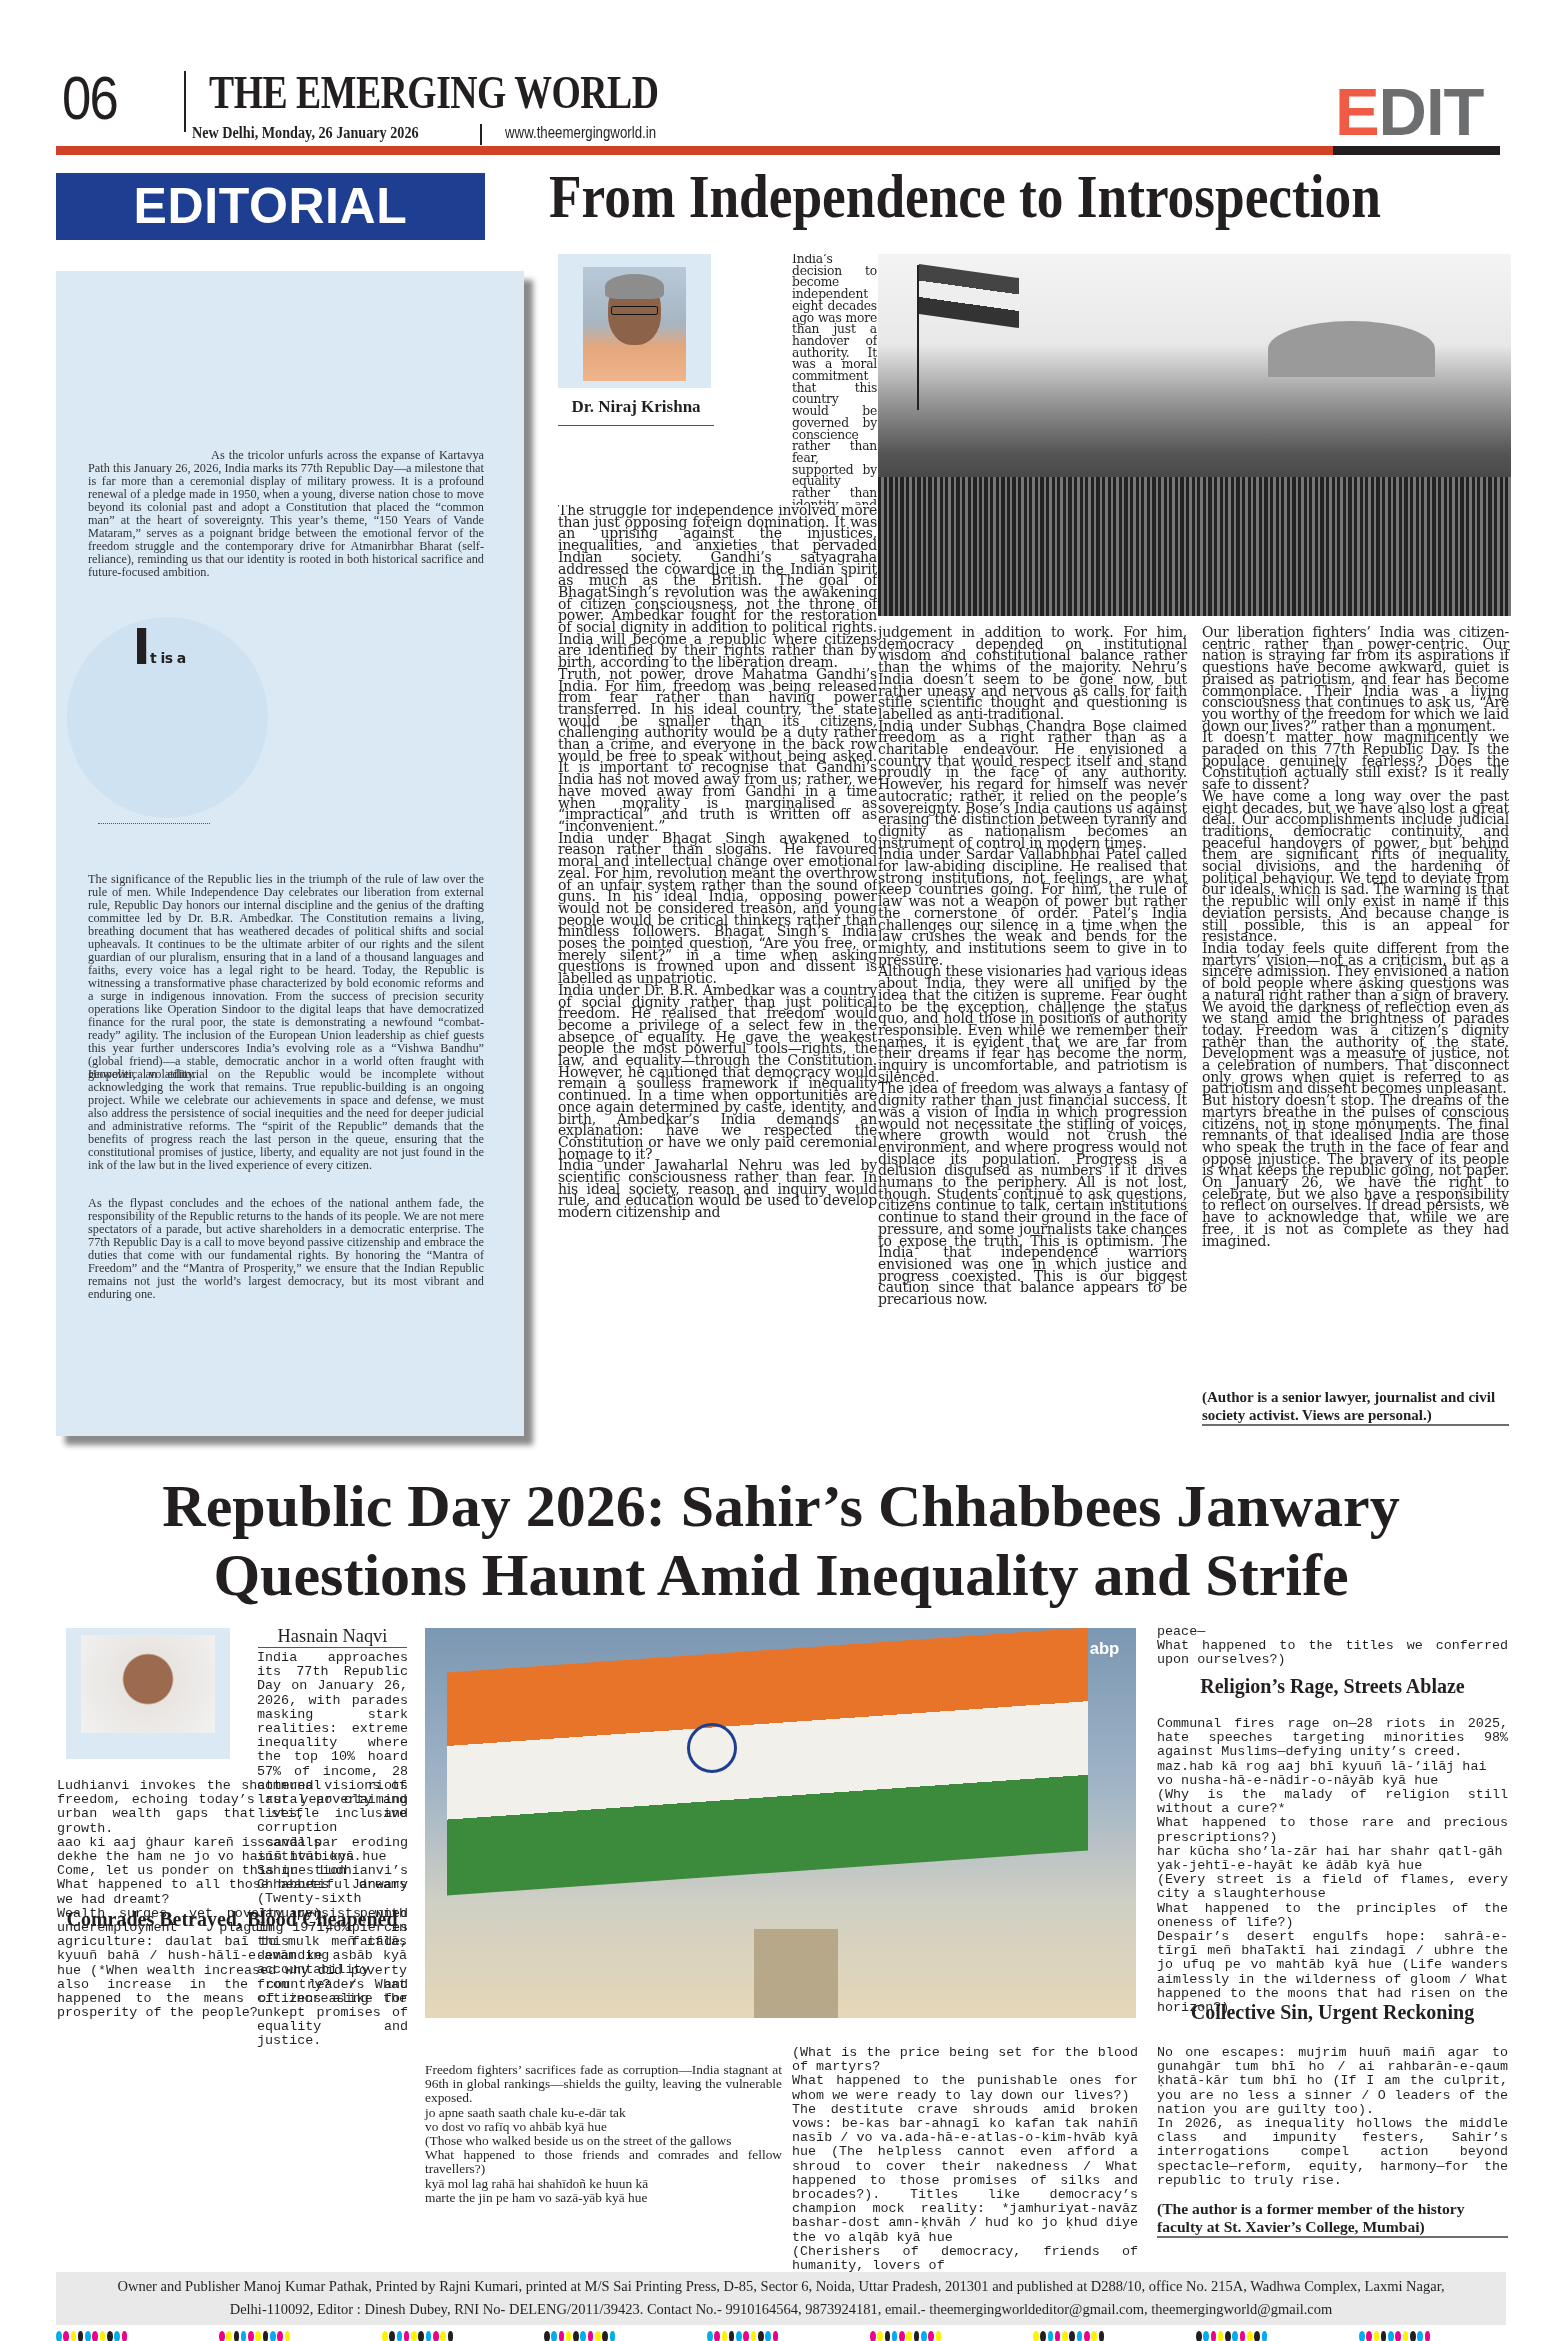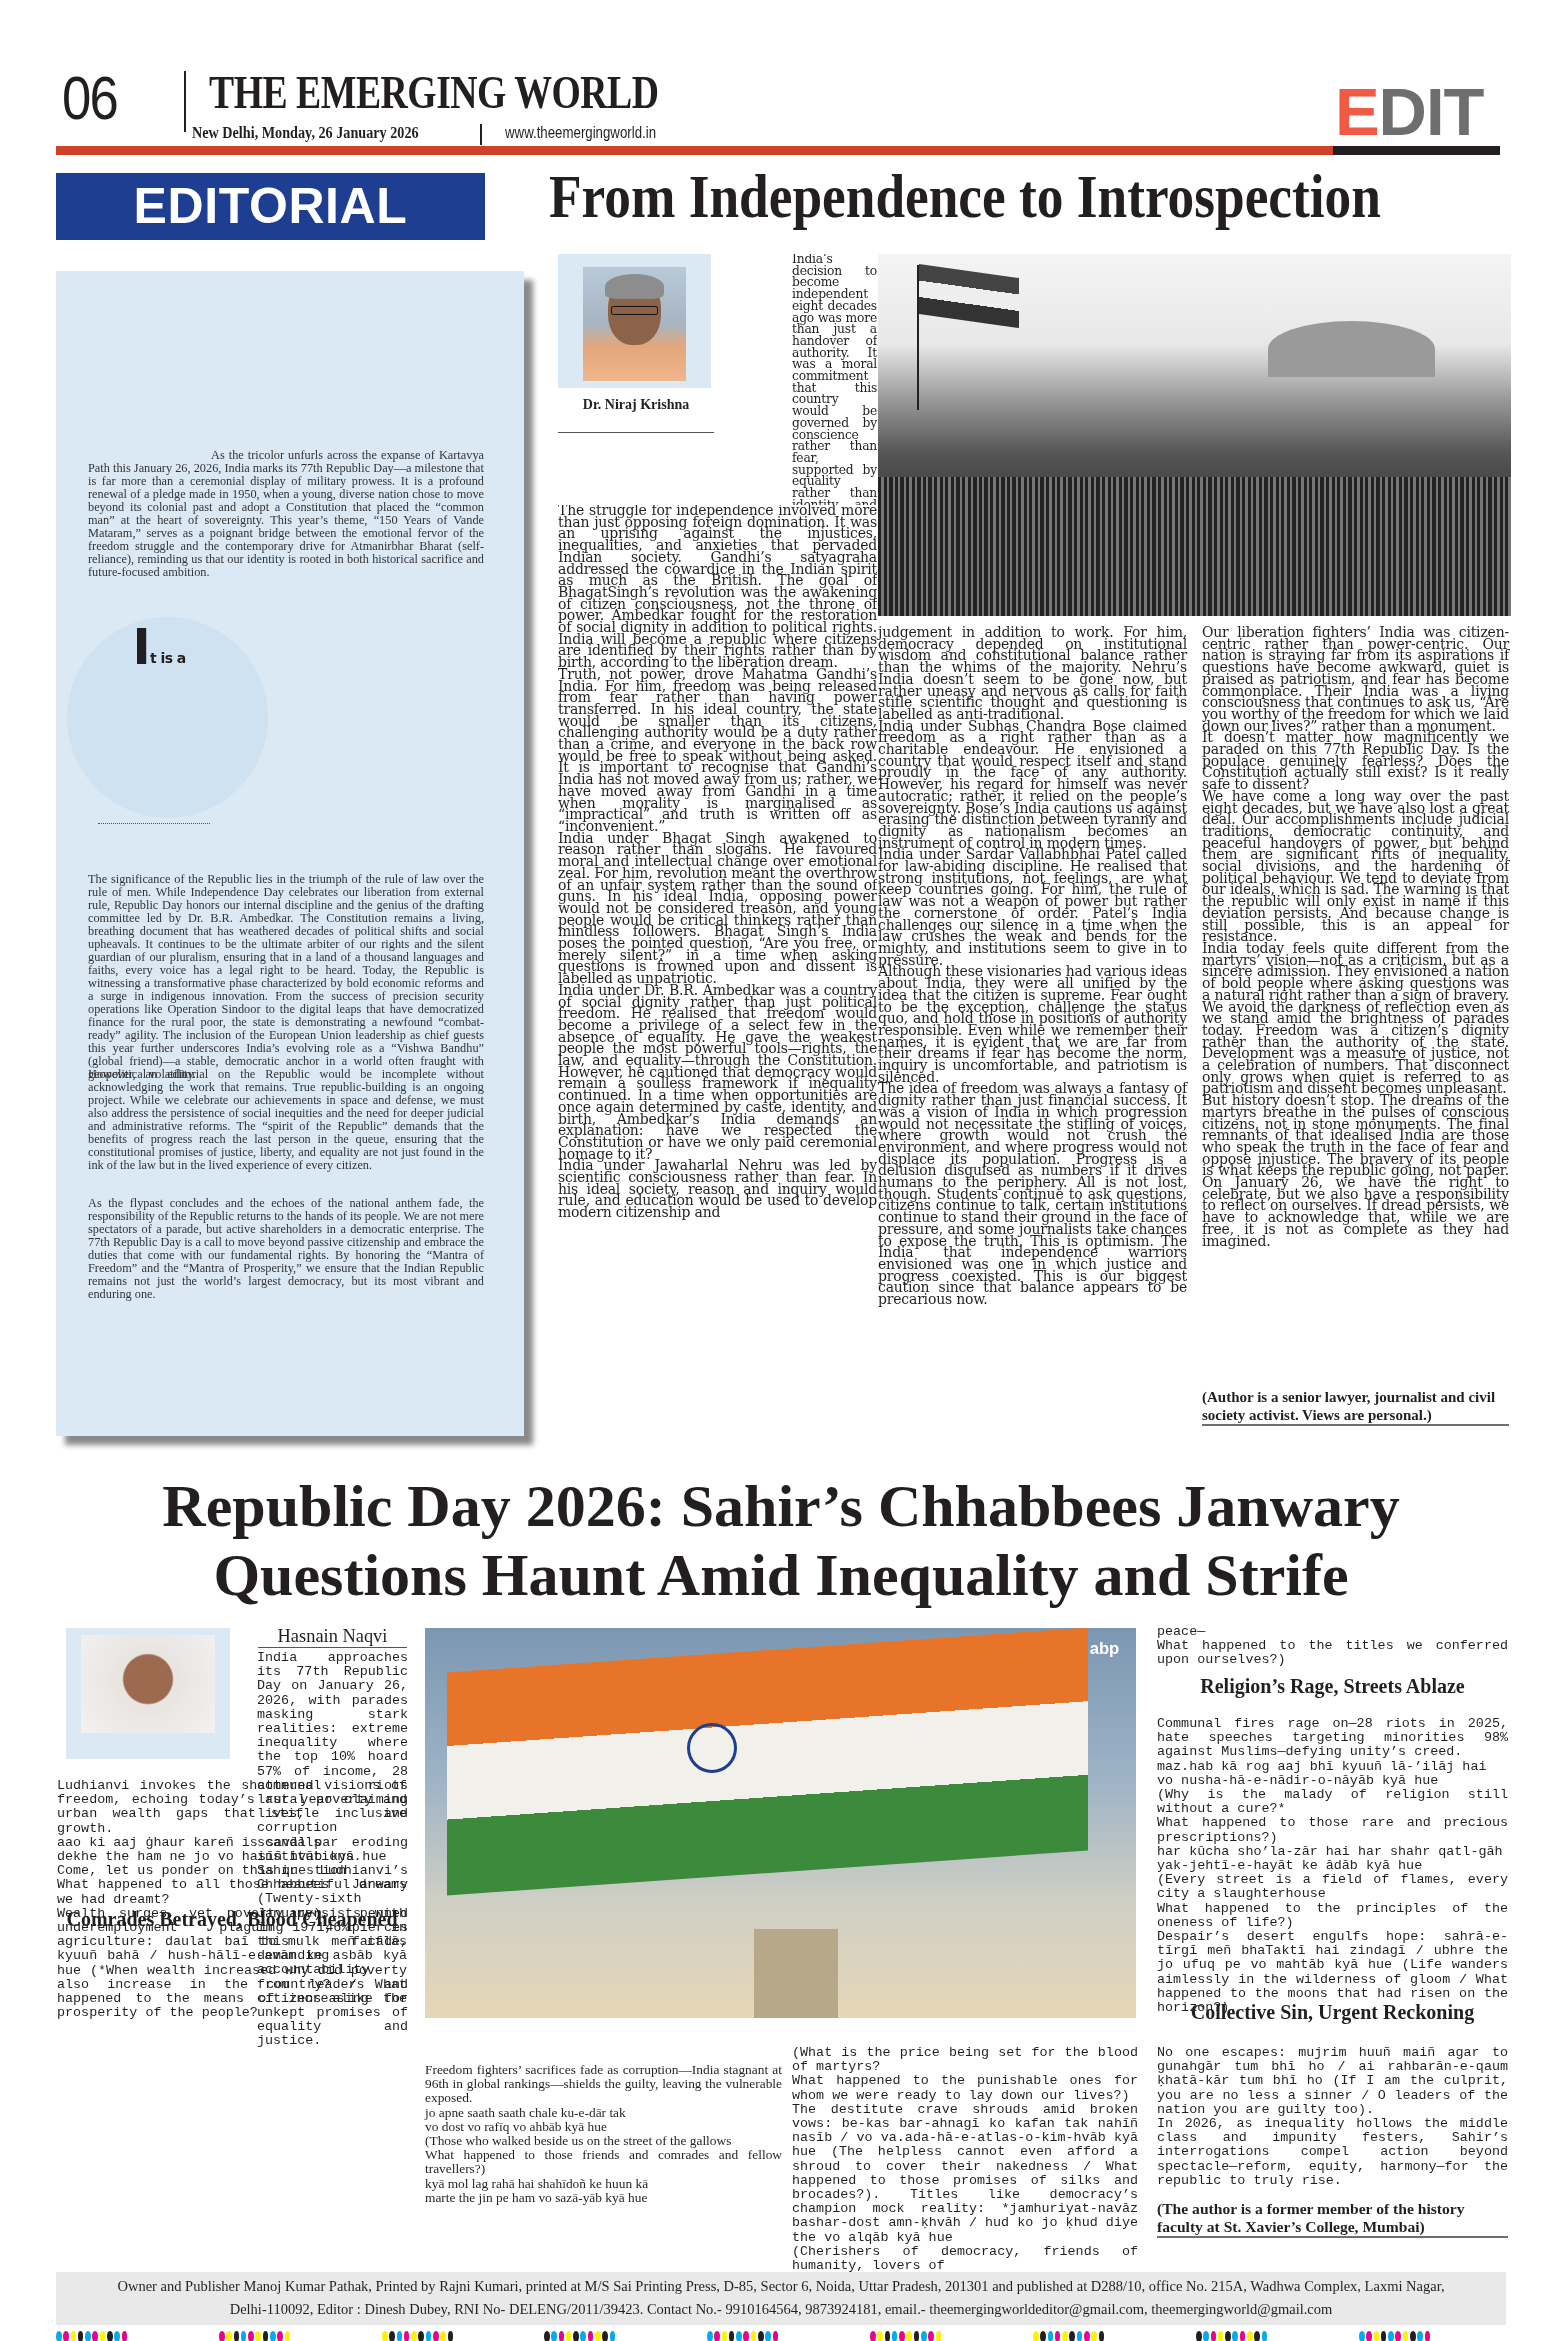--- a/index.html
+++ b/index.html
@@ -19,21 +19,21 @@
 .headline1{left:549px;top:162px;font-weight:bold;font-size:62px;line-height:1.1;white-space:nowrap;transform:scaleX(.86);transform-origin:left top}
 .sidebar{left:56px;top:271px;width:468px;height:1165px;background:#dbe9f5;box-shadow:9px 9px 5.6px #8a8a8a}
 .sidebar h2{position:absolute;left:22px;top:16.7px;width:424px;text-align:center;font-weight:normal;font-size:42px;line-height:1.18}
 .sb-body{position:absolute;left:32px;width:396px;font-size:12.3px;line-height:13px;text-align:justify;color:#333}
 .pullcircle{position:absolute;left:11px;top:212px;width:201px;height:201px;border-radius:50%;background:#cfe2f1}
 .pull{position:absolute;left:11px;top:234px;width:184px;text-align:center;font-family:"DejaVu Sans",sans-serif;font-weight:bold;font-size:14px;line-height:16.7px;letter-spacing:-0.6px}
 .pull .dropcap{font-size:49px;line-height:39px;vertical-align:bottom}
 .pull-rule{position:absolute;left:42px;top:397px;width:112px;border-top:1.1px dotted #555}
 .author-box{left:558px;top:254px;width:153px;height:134px;background:#dbe9f5}
 .author-photo{left:583px;top:267px;width:103px;height:114px;background:linear-gradient(180deg,#b8c9d9 0%,#a7b5c2 50%,#e4a77c 70%,#f0b58c 100%);overflow:hidden}
-.author-name{left:558px;top:397px;width:156px;text-align:center;font-weight:bold;font-size:14px;border-bottom:1.7px solid #555;padding-bottom:19px}
+.author-name{left:558px;top:397px;width:156px;text-align:center;font-weight:bold;font-size:17px;border-bottom:1.7px solid #555;padding-bottom:8px}
 .col{font-size:14px;line-height:11.7px;text-align:justify;color:#231f20;font-family:"DejaVu Serif",serif;letter-spacing:-0.2px}
 .col p{margin:0}
 .photo-bw{left:878px;top:254px;width:633px;height:362px;background:linear-gradient(180deg,#f4f4f4 0%,#e8e8e8 25%,#9a9a9a 40%,#555 55%,#2a2a2a 80%,#111 100%);overflow:hidden}
 .byline-note{font-weight:bold;font-size:15px;line-height:18px;border-bottom:2.8px solid #6d6e70}
 .headline2{left:56px;top:1472px;width:1450px;text-align:center;font-weight:bold;font-size:60px;line-height:1.15}
 .author2-box{left:66px;top:1628px;width:164px;height:131px;background:#dbe9f5}
 .author2-photo{left:81px;top:1635px;width:134px;height:98px;background:radial-gradient(circle at 50% 45%,#9b6a4f 0 28%,#e8e4e0 30%,#f2f2f2 100%)}
 .author2-name{left:258px;top:1626px;width:149px;text-align:center;font-weight:normal;font-size:18.4px;border-bottom:1.7px solid #555}
 .col2{font-size:13.4px;line-height:14.2px;text-align:justify;color:#231f20;font-family:Liberation Mono, monospace}
 .col2 p{margin:0}

